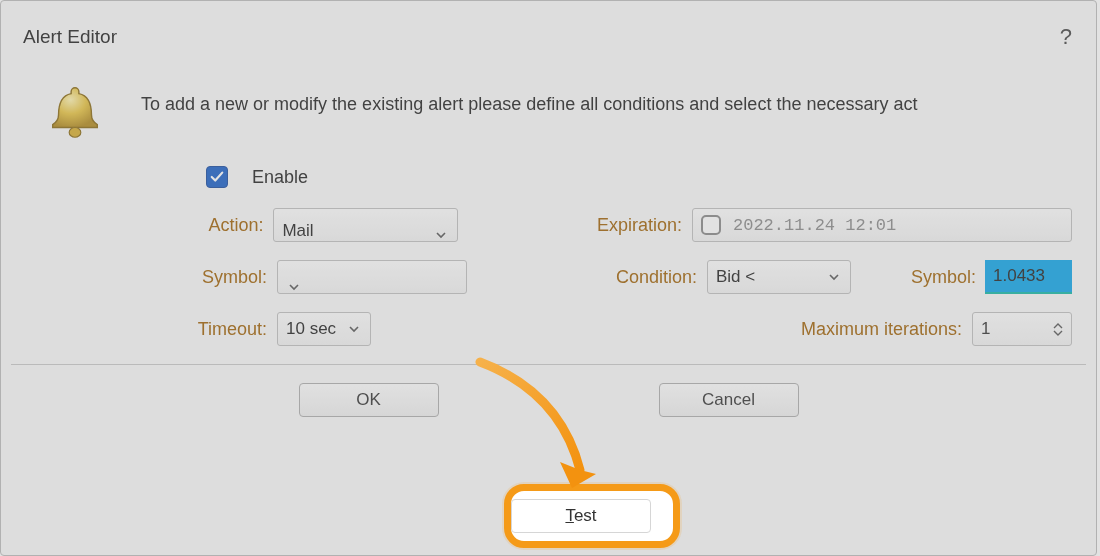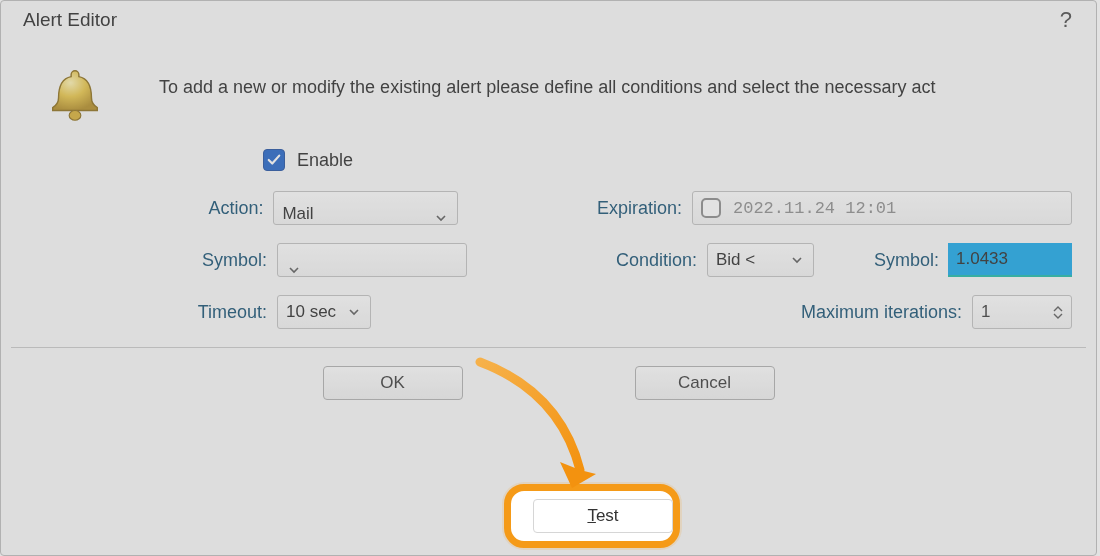--- a/index.html
+++ b/index.html
@@ -26,59 +26,59 @@
       background: #f9f9f9;
       width: 1097px;
       height: 556px;
       overflow: hidden;
       position: relative;
     }
     .titlebar {
       display: flex;
       align-items: center;
       justify-content: space-between;
-      padding: 6px 18px 8px 22px;
+      padding: 23px 18px 8px 22px;
       font-size: 19px;
       color: #222;
     }
     .help-btn {
       font-size: 22px;
       color: #444;
       cursor: pointer;
       padding: 0 6px;
     }
     .content {
       padding: 24px 24px 0 36px;
       position: relative;
     }
     .intro {
       display: flex;
       align-items: flex-start;
-      gap: 46px;
+      gap: 28px;
       margin-bottom: 22px;
     }
     .bell-wrap {
       width: 76px;
       display: flex;
       justify-content: center;
     }
     .intro-text {
       font-size: 18px;
       color: #222;
       white-space: nowrap;
       padding-top: 12px;
     }
     .form-area {
       padding-left: 110px;
     }
     .enable-row {
       display: flex;
       align-items: center;
-      gap: 12px;
-      margin-left: 116px;
+      gap: 24px;
+      margin-left: 59px;
       margin-bottom: 20px;
     }
     .checkbox {
       width: 22px;
       height: 22px;
       background: #1a5fc7;
       border: 1px solid #184a9e;
       border-radius: 4px;
       display: flex;
       align-items: center;
@@ -93,40 +93,40 @@
     }
     .row {
       display: flex;
       align-items: center;
       margin-bottom: 18px;
       gap: 10px;
     }
     .label {
       text-align: right;
       font-size: 18px;
-      color: #0c4a6e;
+      color: #a16207;
     }
     .label-c1 { width: 120px; }
     .label-c2 { width: 110px; }
     .label-val { width: 64px; }
     .label-max { }
     .combo, .textfield, .checkfield {
       height: 34px;
       background: linear-gradient(#fdfdfd, #f2f2f2);
       border: 1px solid #bfbfbf;
       border-radius: 3px;
       display: flex;
       align-items: center;
       padding: 0 8px;
       font-size: 17px;
       color: #222;
       position: relative;
     }
     .combo.wide { width: 190px; align-items: flex-end; }
-    .combo.short { width: 107px; }
+    .combo.short { width: 144px; }
     .combo.mini { width: 94px; }
     .combo .val { flex: 1; }
     .chev {
       width: 16px;
       display: flex;
       justify-content: center;
       color: #555;
     }
     .chev svg { width: 12px; height: 12px; }
     .checkfield {
@@ -187,21 +187,21 @@
     .gap { flex: 1; }
     .gap-fixed { width: 100px; }
     .separator {
       border-top: 1px solid #c8c8c8;
       margin: 16px 10px 0 10px;
     }
     .button-bar {
       display: flex;
       justify-content: center;
       align-items: flex-start;
-      gap: 16px;
+      gap: 40px;
       padding: 18px 0 24px 0;
       position: relative;
     }
     .btn {
       width: 140px;
       height: 34px;
       border: 1px solid #adadad;
       border-radius: 4px;
       background: linear-gradient(#fdfdfd, #efefef);
       display: flex;
@@ -214,21 +214,21 @@
     .highlight-ring {
       position: absolute;
       width: 176px;
       height: 64px;
       border: 7px solid #f59a17;
       border-radius: 20px;
       background: #fff;
       z-index: 60;
       display: flex;
       align-items: center;
-      justify-content: flex-end;
+      justify-content: flex-start;
       left: 504px;
       top: 484px;
       box-shadow: 0 0 0 2px rgba(245,154,23,0.15);
     }
     .highlight-ring .btn {
       background: #fff;
       border: 1px solid #d6d6d6;
     }
     .arrow-svg {
       position: absolute;

